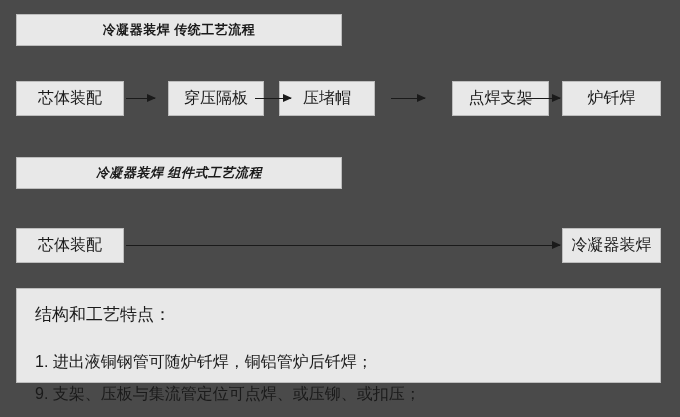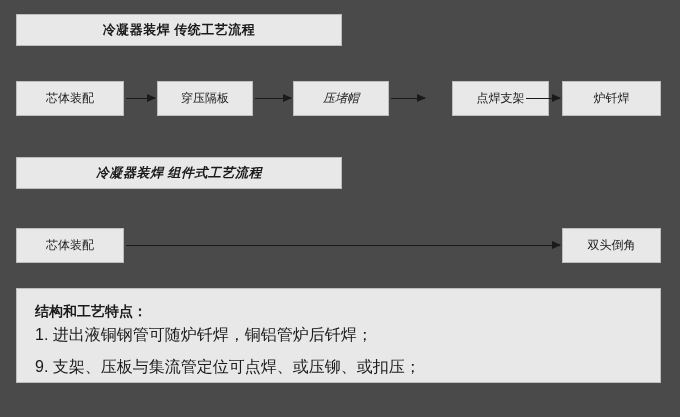--- a/index.html
+++ b/index.html
@@ -43,33 +43,33 @@
     top: 157px;
     width: 326px;
     height: 32px;
     font-style: italic;
   }
   .node {
     position: absolute;
     background: #e8e8e8;
     border: 1px solid #bdbdbd;
     color: #1a1a1a;
-    font-size: 12px;
+    font-size: 16px;
     display: flex;
     align-items: center;
     justify-content: center;
     box-sizing: border-box;
   }
   .row1 .node {
     top: 81px;
     height: 35px;
   }
   .n1 { left: 16px;  width: 108px; }
-  .n2 { left: 157px; width: 96px; }
-  .n3 { left: 293px; width: 96px; font-style: italic; }
+  .n2 { left: 168px; width: 96px; }
+  .n3 { left: 279px; width: 96px; }
   .n4 { left: 452px; width: 97px; }
   .n5 { left: 562px; width: 99px; }
 
   .row2 .node {
     top: 228px;
     height: 35px;
   }
   .m1 { left: 16px;  width: 108px; }
   .m2 { left: 562px; width: 99px; }
 
@@ -101,23 +101,23 @@
     top: 288px;
     width: 645px;
     height: 95px;
     background: #e8e8e8;
     border: 1px solid #bdbdbd;
     box-sizing: border-box;
     padding: 14px 18px 0 18px;
     color: #1a1a1a;
   }
   .notes-title {
-    font-size: 14px;
-    font-weight: bold;
-    margin-bottom: 4px;
+    font-size: 17px;
+    font-weight: normal;
+    margin-bottom: 26px;
   }
   .notes-line {
     font-size: 16px;
     margin-bottom: 11px;
   }
 </style>
 </head>
 <body>
 
 <div class="page">
@@ -133,21 +133,21 @@
     <div class="arrow a1"></div>
     <div class="arrow a2"></div>
     <div class="arrow a3"></div>
     <div class="arrow a4"></div>
   </div>
 
   <div class="title-bar title-2">冷凝器装焊  组件式工艺流程</div>
 
   <div class="row2">
     <div class="node m1">芯体装配</div>
-    <div class="node m2">双头倒角</div>
+    <div class="node m2">冷凝器装焊</div>
     <div class="arrow a-long"></div>
   </div>
 
   <div class="notes">
     <div class="notes-title">结构和工艺特点：</div>
     <div class="notes-line">1. 进出液铜钢管可随炉钎焊，铜铝管炉后钎焊；</div>
     <div class="notes-line">9. 支架、压板与集流管定位可点焊、或压铆、或扣压；</div>
   </div>
 
 </div>

